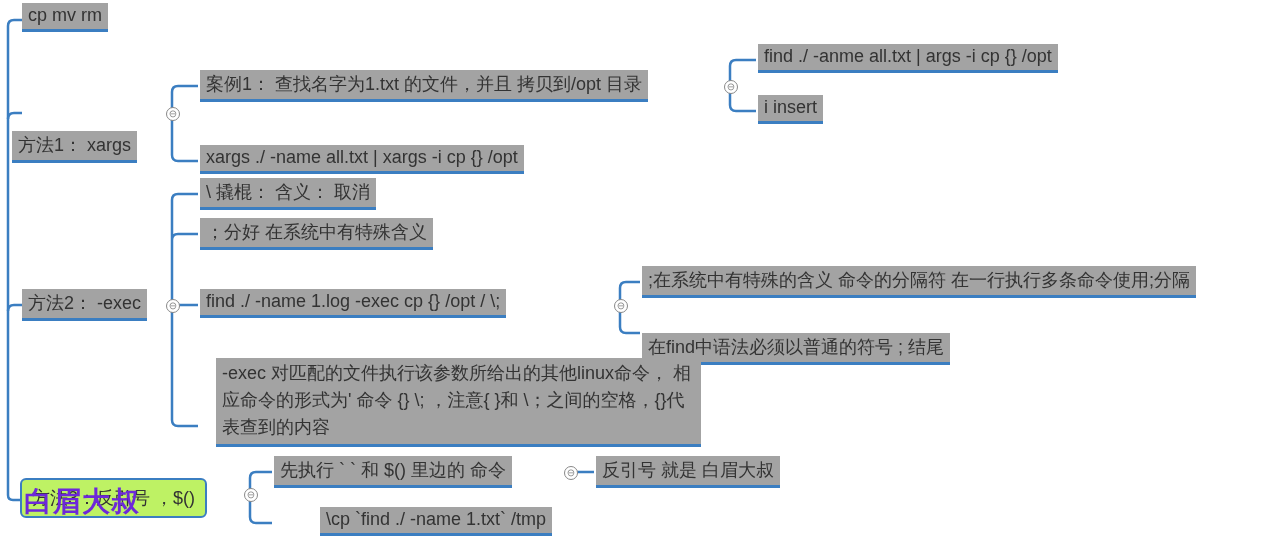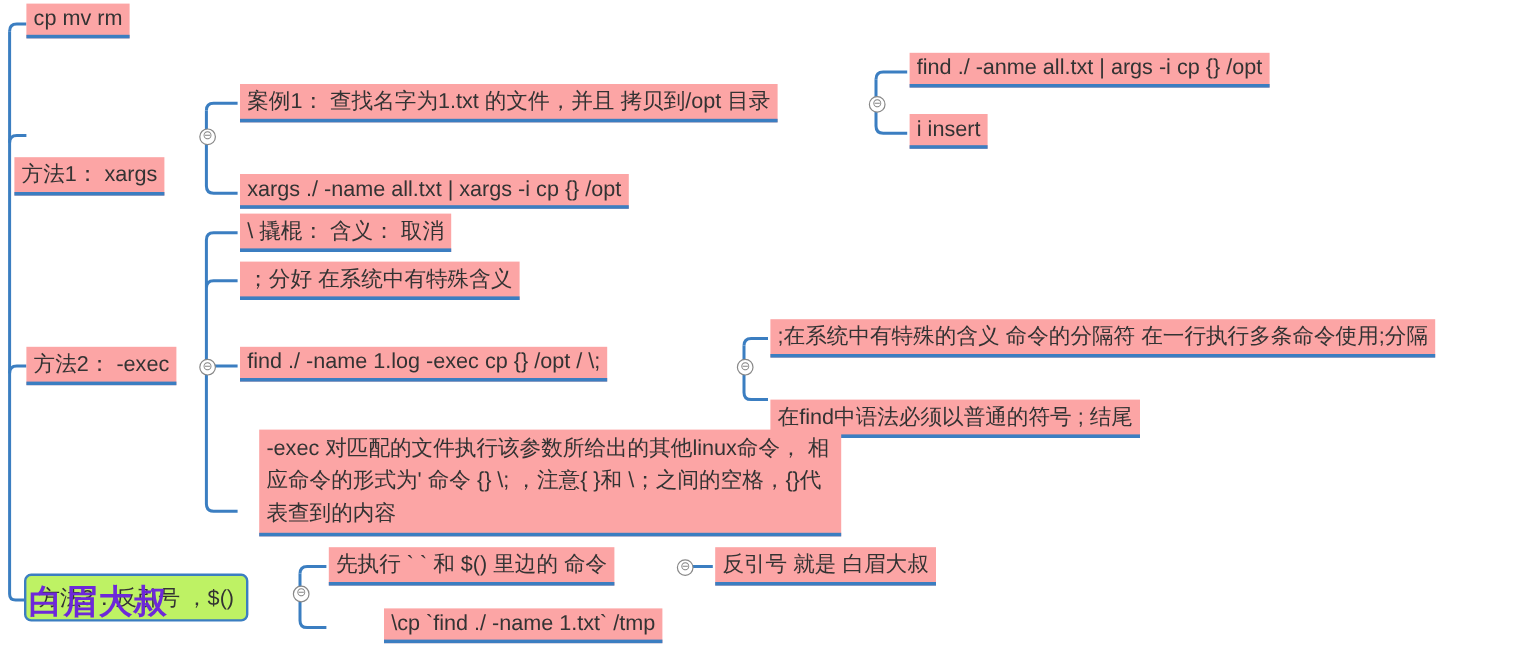--- a/index.html
+++ b/index.html
@@ -20,21 +20,21 @@
     top: 0; left: 0;
     width: 1273px;
     height: 541px;
     pointer-events: none;
   }
   .node {
     position: absolute;
     padding: 2px 6px 3px 6px;
     border-bottom: 3px solid #3b7ec1;
     white-space: nowrap;
-    background: #fca5a5;
+    background: #a3a3a3;
   }
   .node.multiline {
     white-space: normal;
     line-height: 1.5;
     margin-left: 16px;
   }
   .toggle {
     position: absolute;
     width: 14px;
     height: 14px;

